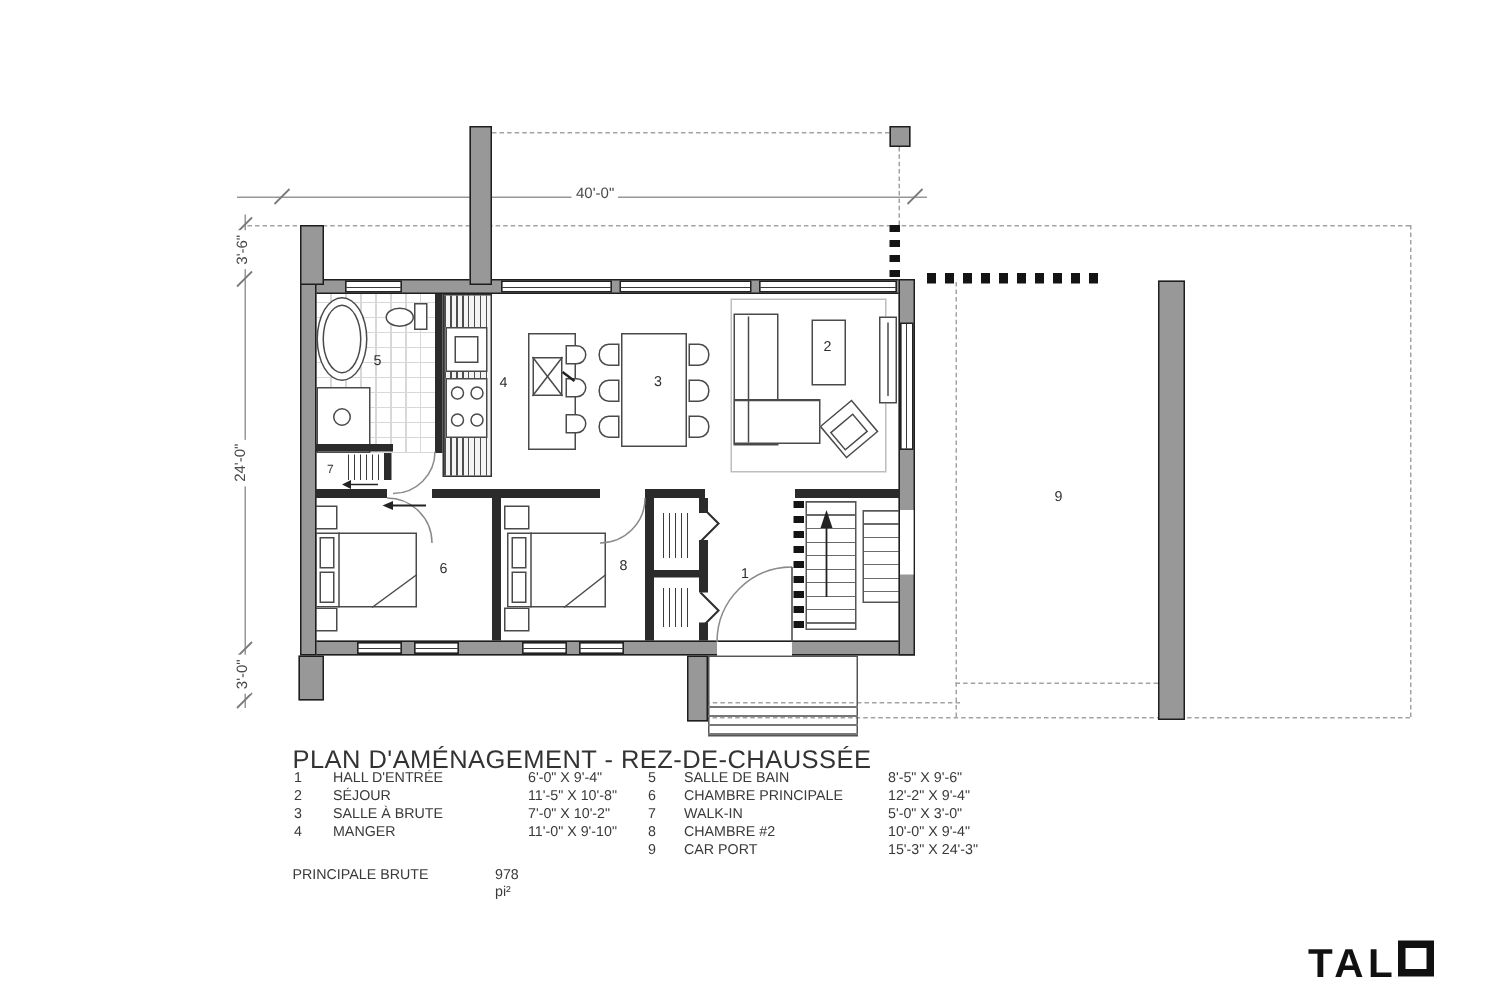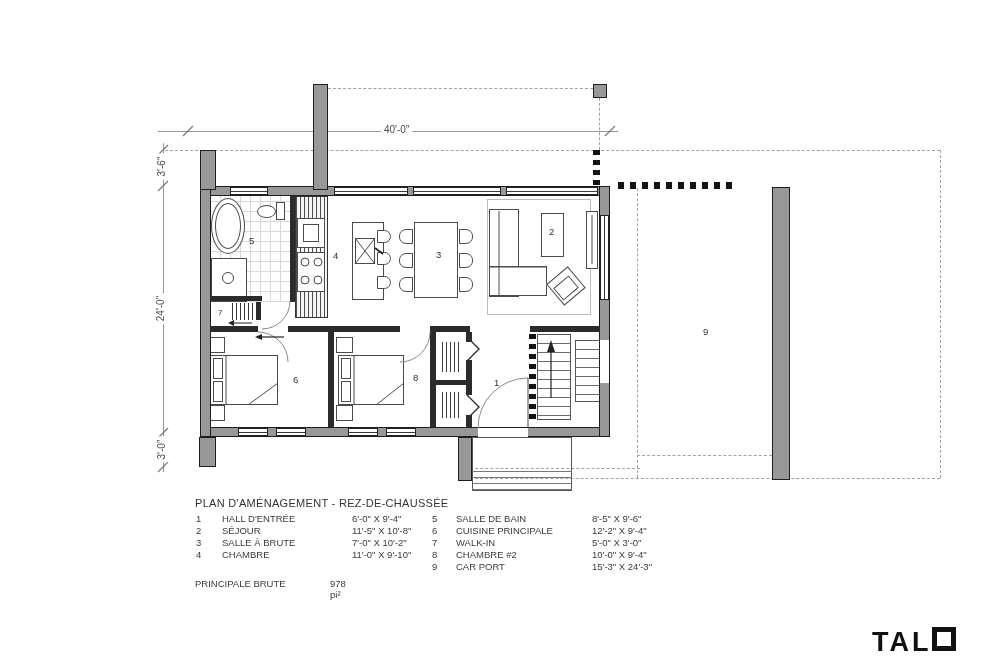--- a/index.html
+++ b/index.html
@@ -28,21 +28,21 @@
   .hatchv{position:absolute;z-index:2;background:#f4f4f4 repeating-linear-gradient(90deg,#4d4d4d 0 1px,transparent 1px 4px);border:1px solid #333;box-sizing:border-box;}
   .rod{position:absolute;z-index:2;background:repeating-linear-gradient(90deg,#3c3c3c 0 1px,transparent 1px 4px);}
   .squares-h{position:absolute;z-index:2;background:repeating-linear-gradient(90deg,#141414 0 6px,transparent 6px 12px);}
   .squares-v{position:absolute;z-index:2;background:repeating-linear-gradient(180deg,#141414 0 5px,transparent 5px 10px);}
   .stairs{position:absolute;z-index:2;border:1px solid #555;box-sizing:border-box;background:repeating-linear-gradient(180deg,transparent 0 8px,#6a6a6a 8px 9px);}
 
   .room-label{position:absolute;font-size:9.5px;color:#2f2f2f;z-index:5;}
   #plan-svg{position:absolute;left:0;top:0;z-index:4;pointer-events:none;}
 
   
-  .title{position:absolute;left:195px;top:497px;font-size:11px;letter-spacing:.3px;color:#333;z-index:5;}
+  .title{position:absolute;left:195px;top:497px;font-size:17px;letter-spacing:.3px;color:#333;z-index:5;}
   .legend-col{position:absolute;font-size:9.5px;color:#3a3a3a;z-index:5;}
   .legend-row{display:grid;line-height:11.9px;}
   .col-left .legend-row{grid-template-columns:26px 130px auto;}
   .col-right .legend-row{grid-template-columns:24px 136px auto;}
   .summary{position:absolute;left:195px;top:578px;font-size:9.5px;color:#3a3a3a;z-index:5;}
   .summary .val{position:absolute;left:135px;top:0;}
 
   
   .brand{position:absolute;left:872px;top:627px;z-index:5;color:#111;font-weight:bold;font-size:27px;letter-spacing:3px;}
   .brand .sq{display:inline-block;width:14px;height:14px;border:5px solid #111;margin-left:1px;}
@@ -251,34 +251,34 @@
       <span>SÉJOUR</span>
       <span>11'-5" X 10'-8"</span>
     </div>
     <div class="legend-row">
       <span>3</span>
       <span>SALLE À BRUTE</span>
       <span>7'-0" X 10'-2"</span>
     </div>
     <div class="legend-row">
       <span>4</span>
-      <span>CHAMBRE</span>
+      <span>MANGER</span>
       <span>11'-0" X 9'-10"</span>
     </div>
   </div>
 
   <div class="legend-col col-right" style="left:432px;top:513px;width:260px;">
     <div class="legend-row">
       <span>5</span>
       <span>SALLE DE BAIN</span>
       <span>8'-5" X 9'-6"</span>
     </div>
     <div class="legend-row">
       <span>6</span>
-      <span>CUISINE PRINCIPALE</span>
+      <span>CHAMBRE PRINCIPALE</span>
       <span>12'-2" X 9'-4"</span>
     </div>
     <div class="legend-row">
       <span>7</span>
       <span>WALK-IN</span>
       <span>5'-0" X 3'-0"</span>
     </div>
     <div class="legend-row">
       <span>8</span>
       <span>CHAMBRE #2</span>

